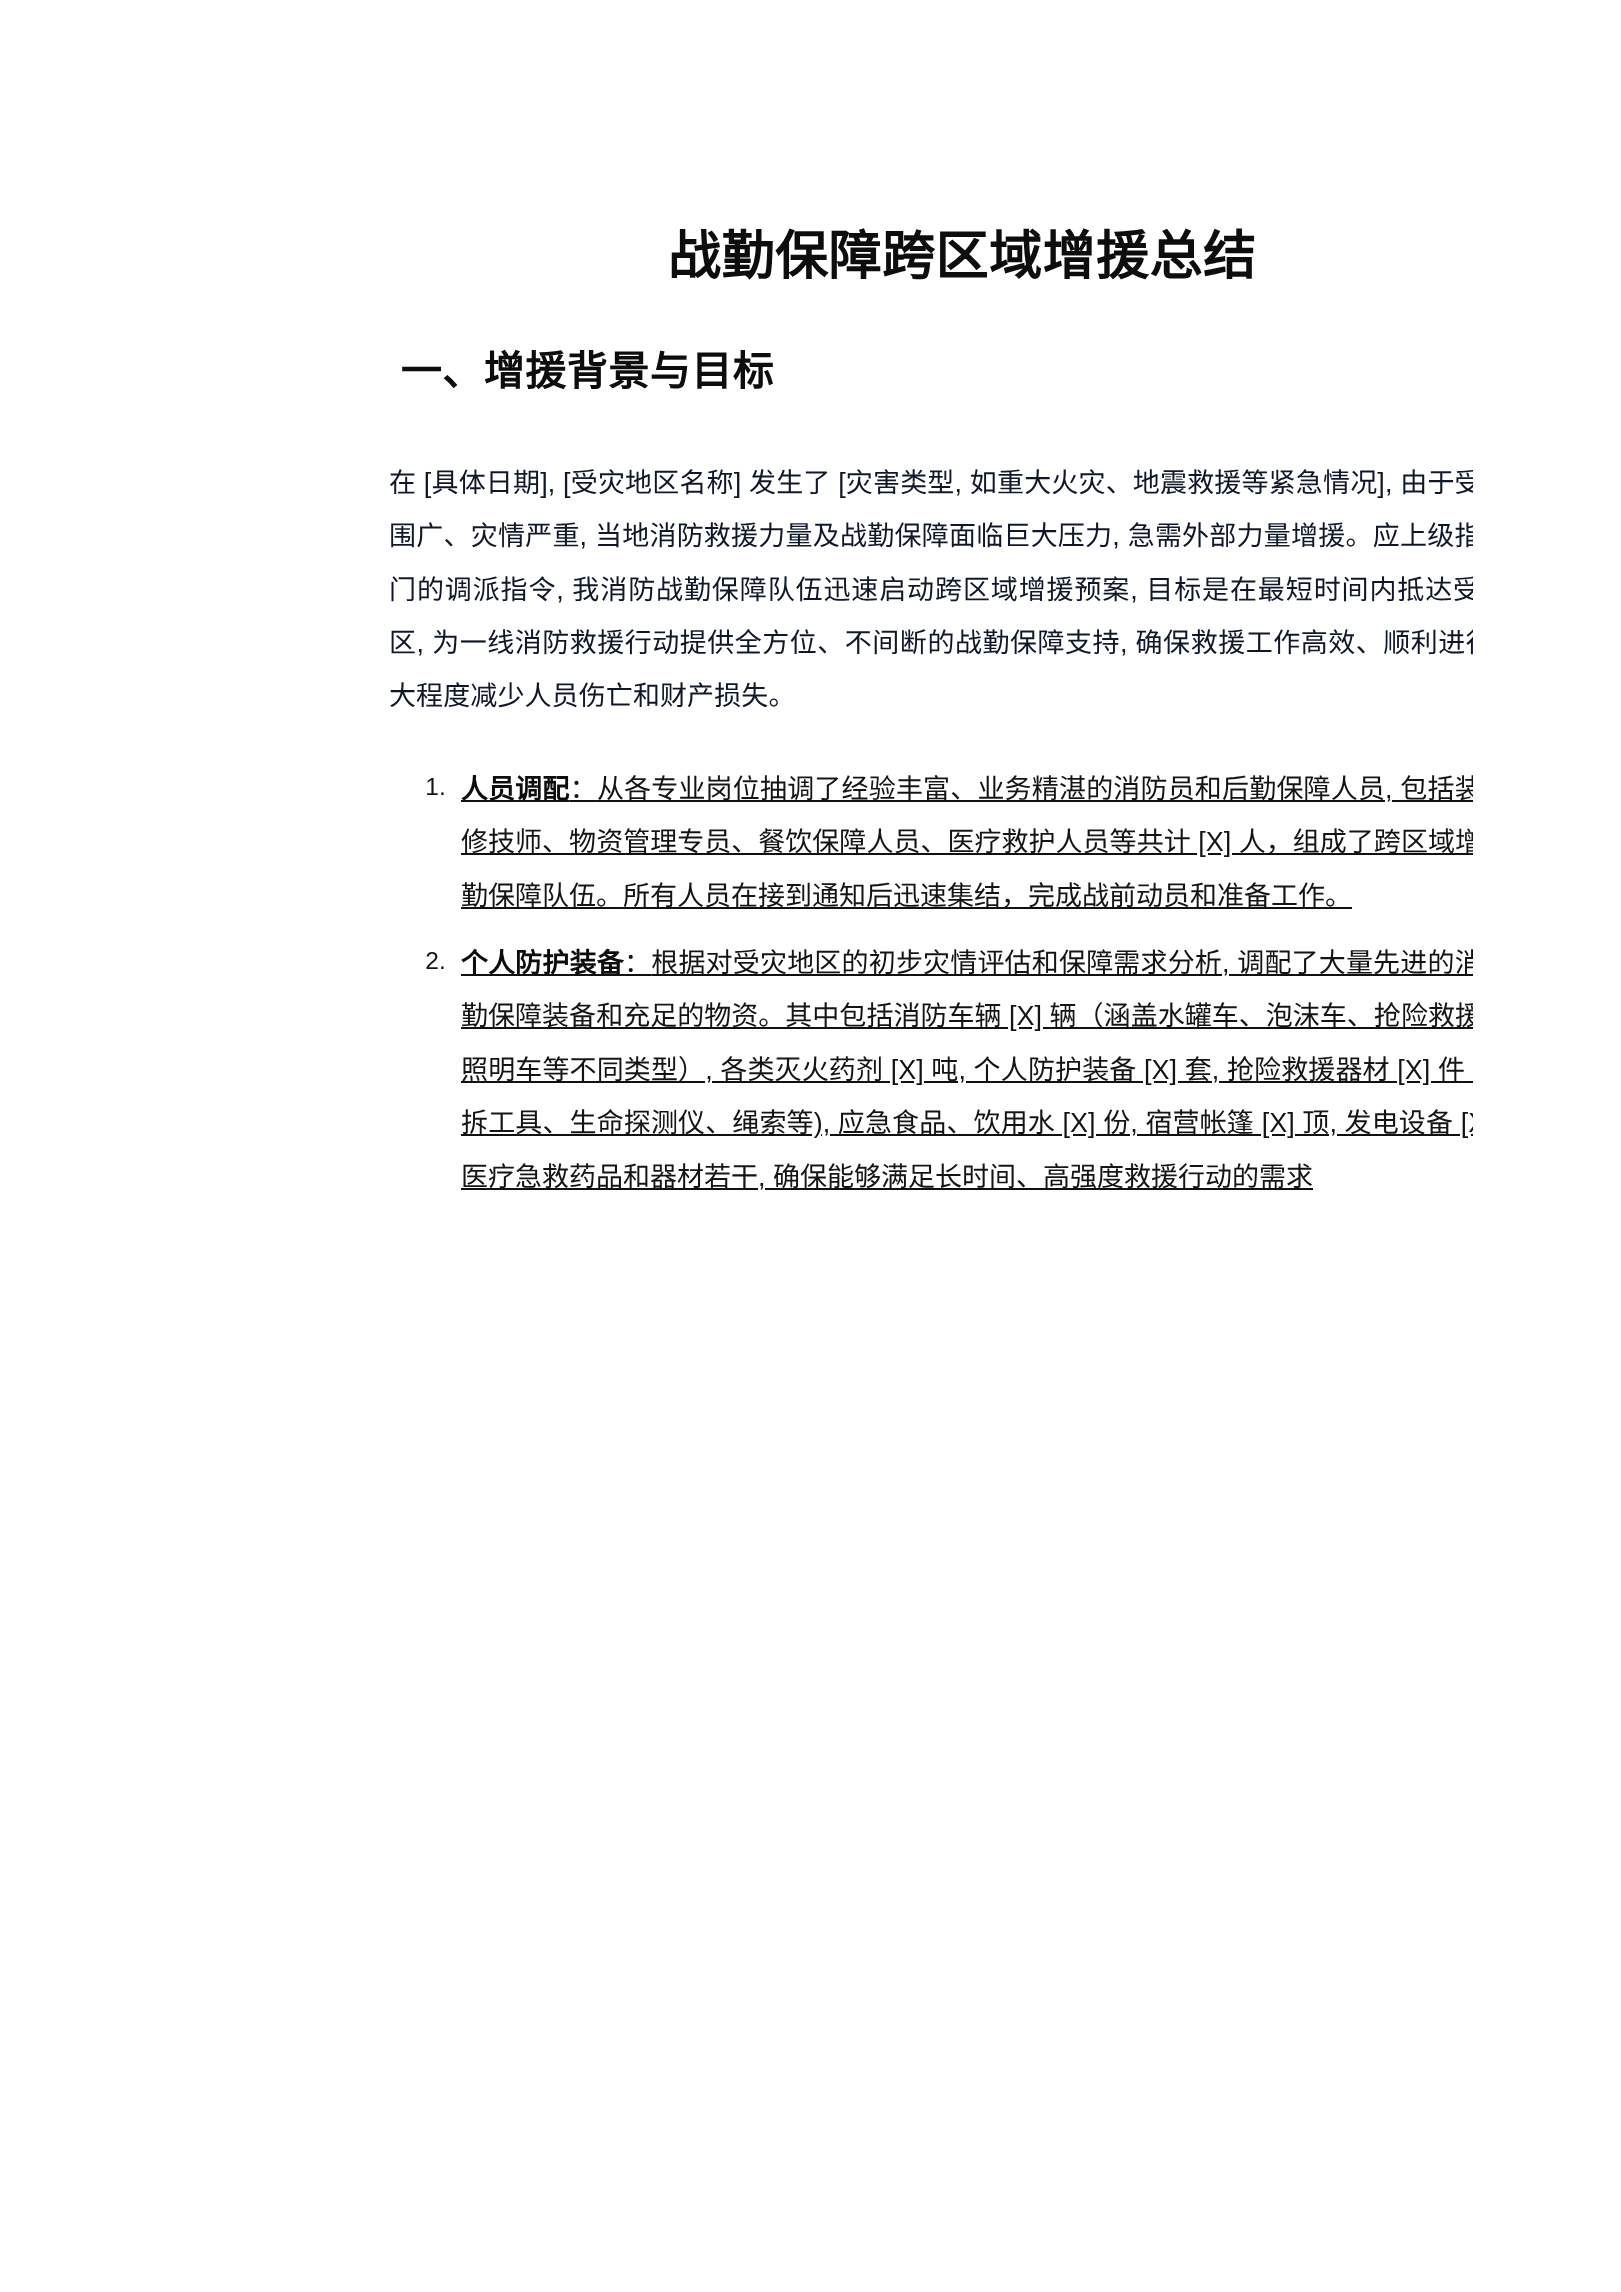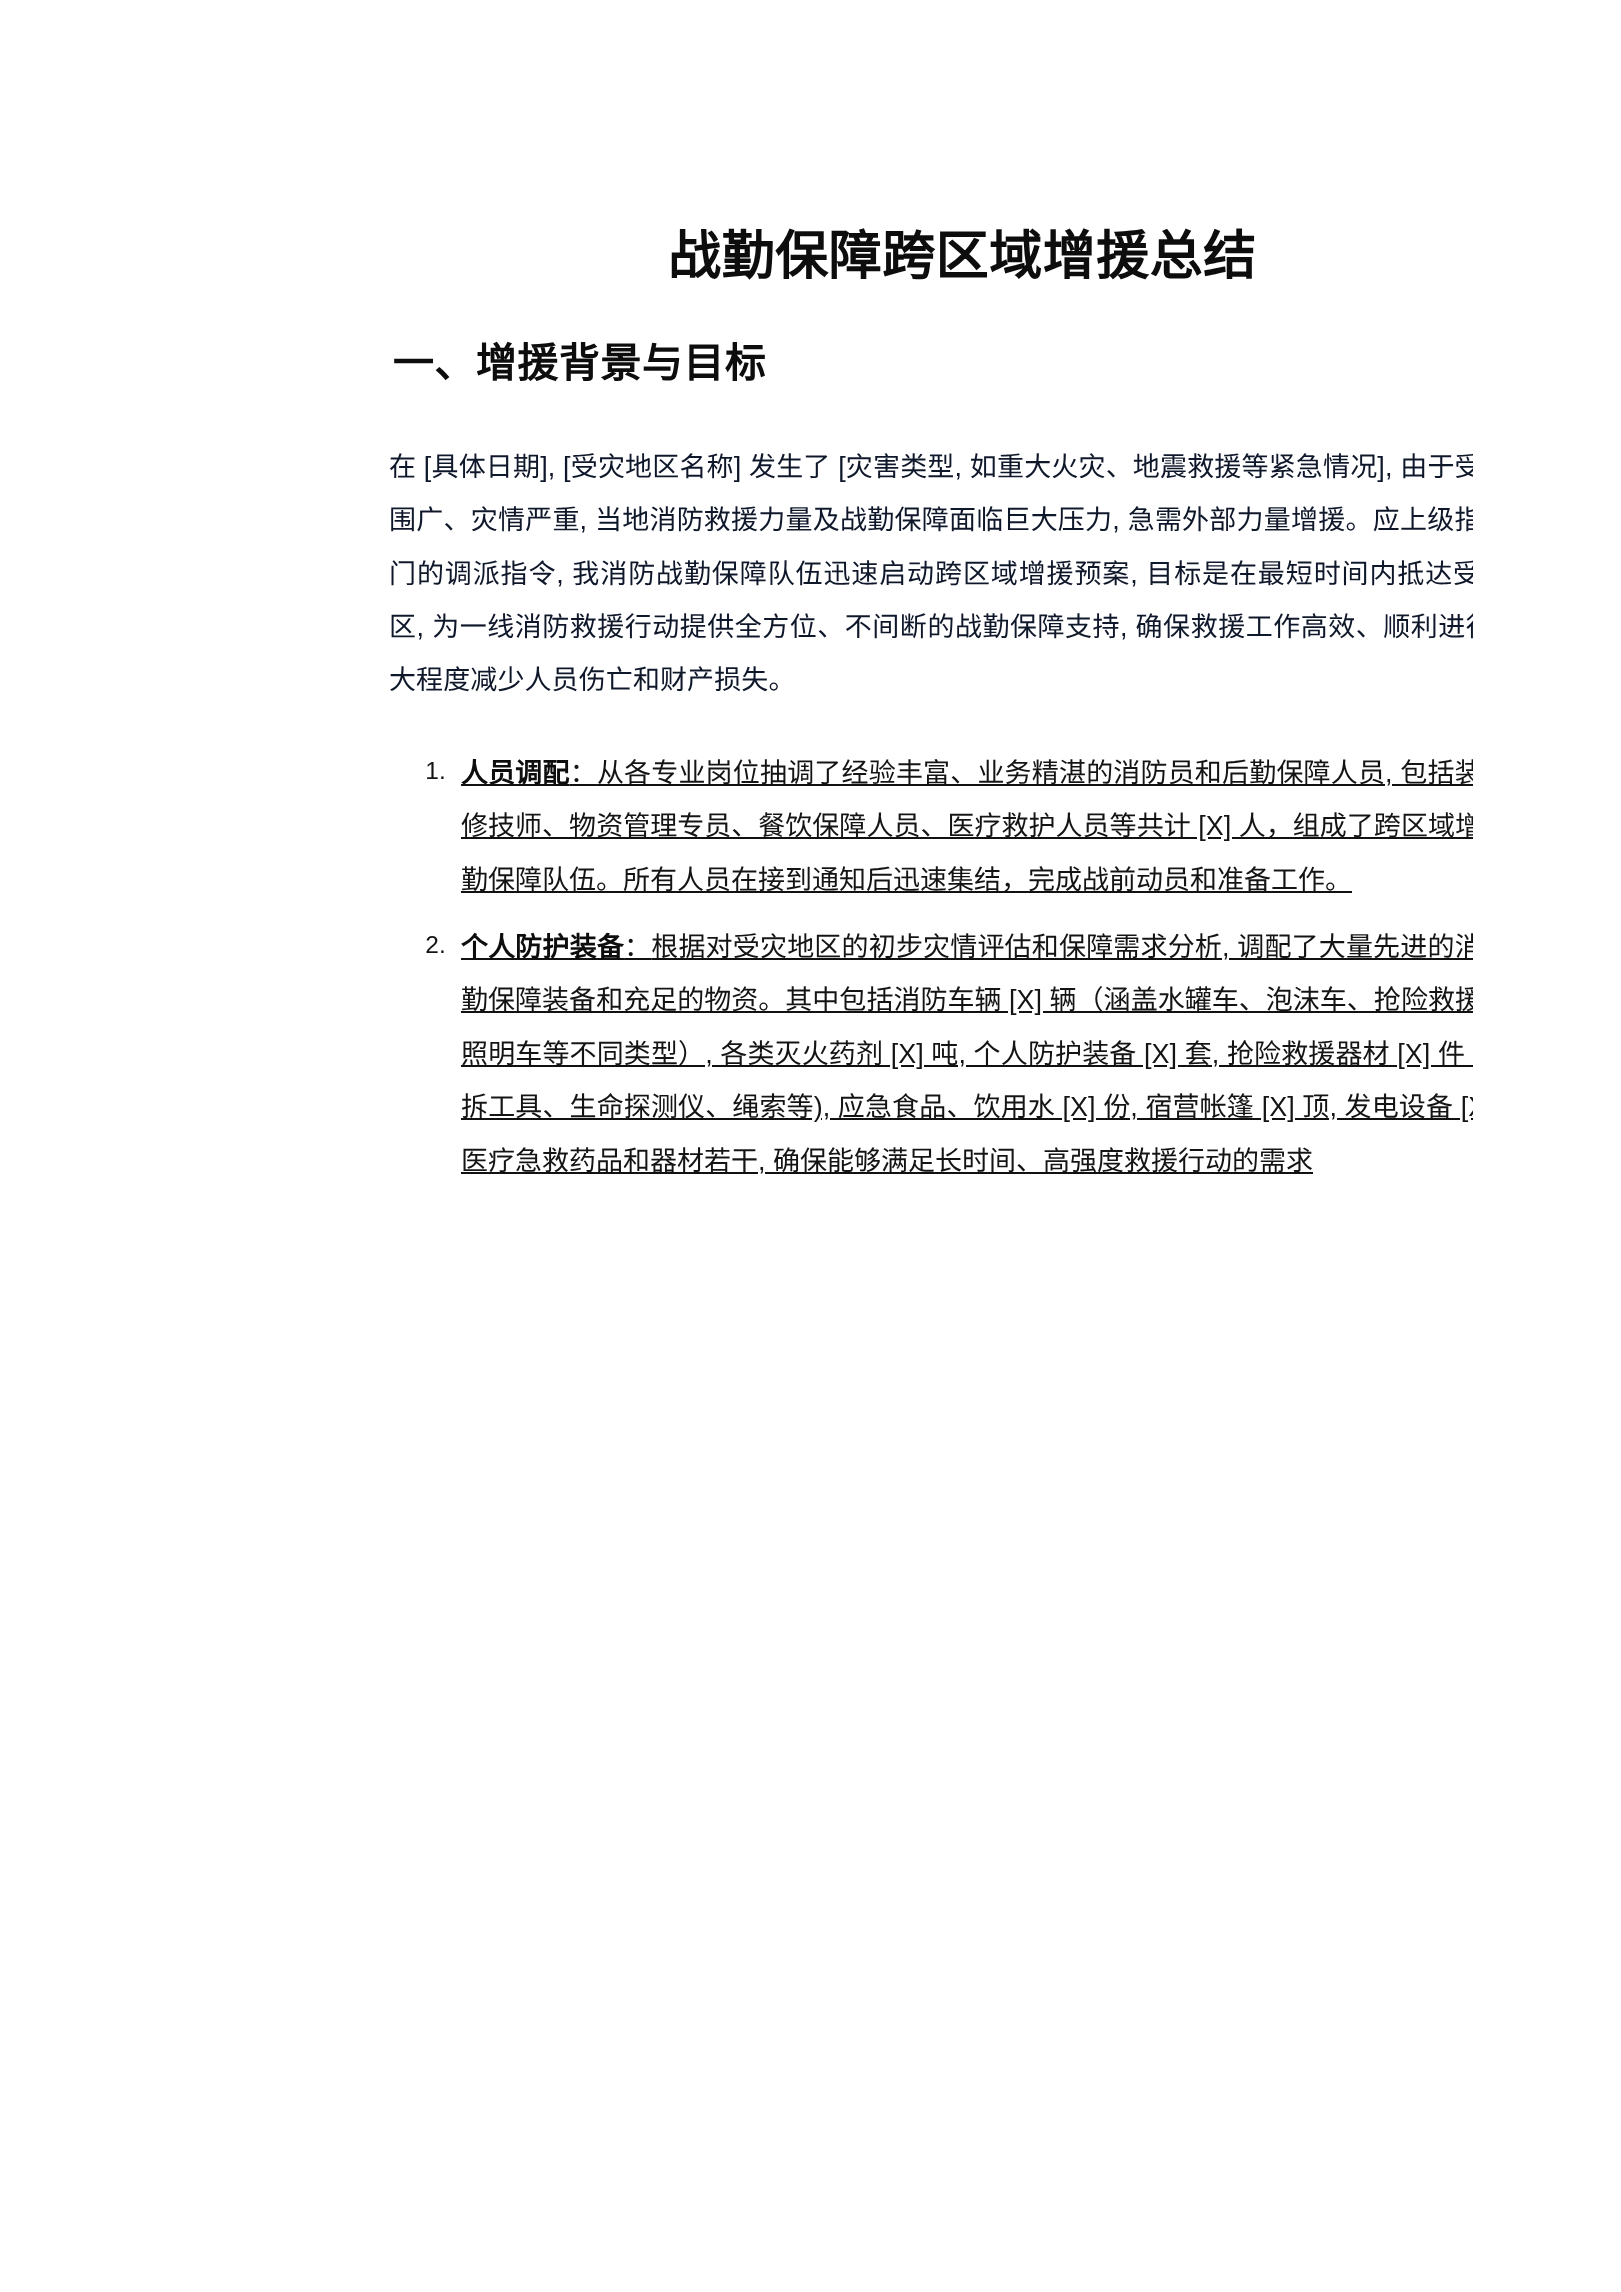--- a/index.html
+++ b/index.html
@@ -38,21 +38,21 @@
     margin: 0;
     padding-top: 223px;
     letter-spacing: 0.5px;
     font-stretch: condensed;
   }
   .h2 {
     font-size: 41px;
     font-weight: 700;
     line-height: 1.35;
     color: #0d0d0d;
-    margin: 4px;
+    margin: 12px;
     letter-spacing: 0.5px;
   }
   .h2.first { padding-top: 43px; }
   .h2.second { padding-top: 49px; }
   .para {
     font-size: 27px;
     font-weight: 400;
     line-height: 1.98;
     color: #0f172a;
     margin: 0;

